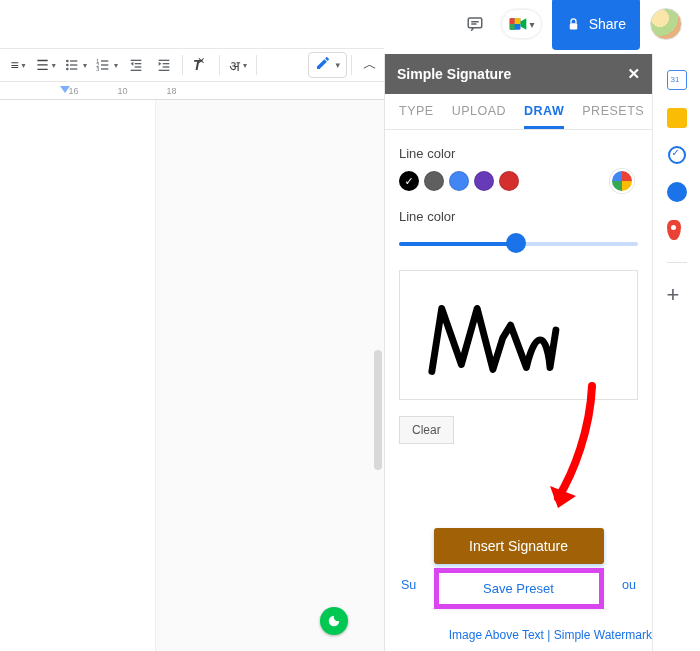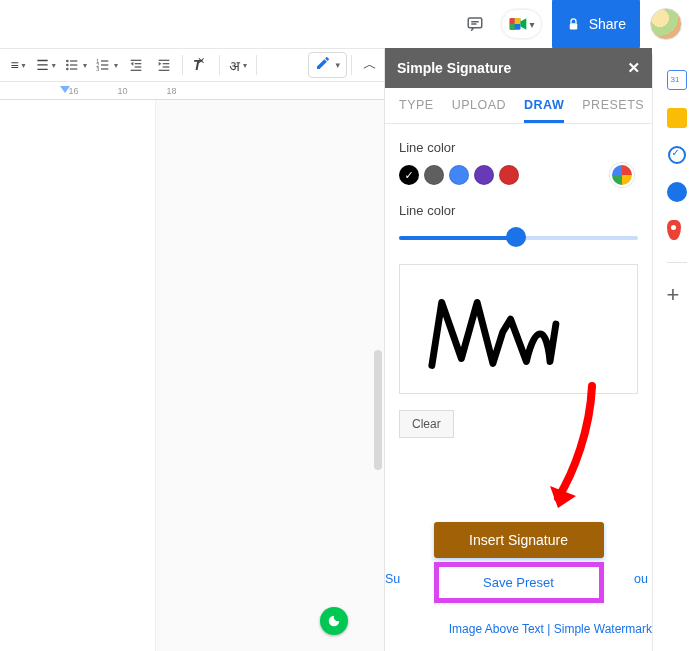--- a/index.html
+++ b/index.html
@@ -78,21 +78,21 @@
   .float-call {
     position:absolute; left:320px; bottom:16px;
     width:28px; height:28px; border-radius:50%;
     background:#00c853; display:flex; align-items:center; justify-content:center;
     box-shadow:0 1px 3px rgba(0,0,0,.3);
     color:#fff;
   }
 
   
   .panel {
-    position:absolute; top:48px; left:384px; width:268px; bottom:0;
+    position:absolute; top:54px; left:384px; width:268px; bottom:0;
     background:#fff; border-left:1px solid #e4e4e4;
     display:flex; flex-direction:column;
   }
   .panel-header {
     height:40px; background:#616161; color:#fff;
     display:flex; align-items:center; justify-content:space-between;
     padding:0 12px; font-size:14px; font-weight:600;
   }
   .panel-header .close { cursor:pointer; font-size:15px; }
   .pbody { flex:1; overflow-y:auto; }
@@ -153,22 +153,22 @@
   .support-row {
     text-align:center; font-size:12.5px; color:#1a73e8; position:relative; height:36px;
   }
   .save-preset-pop {
     position:absolute; left:50%; transform:translateX(-50%);
     top:-4px; width:170px; background:#fff; border:5px solid #d946ef;
     padding:8px 0; font-size:13px; color:#1a73e8; cursor:pointer; z-index:3;
     box-shadow:0 1px 3px rgba(0,0,0,.08);
   }
   .support-under { position:absolute; left:0; right:0; top:6px; z-index:1; color:#1a73e8;}
-  .support-under span.left{ float:left; }
-  .support-under span.right{ float:right; margin-right:4px;text-align:right;}
+  .support-under span.left{ float:left; margin-left:16px;}
+  .support-under span.right{ float:right; margin-right:16px;text-align:right;}
 
   .links-row { text-align:right; font-size:12px; color:#1a73e8; margin-top:20px;}
   .links-row span { cursor:pointer; }
 
   
   .red-arrow {
     position:absolute; left:544px; top:380px; width:64px; height:140px;
     pointer-events:none; z-index:10;
   }
 

